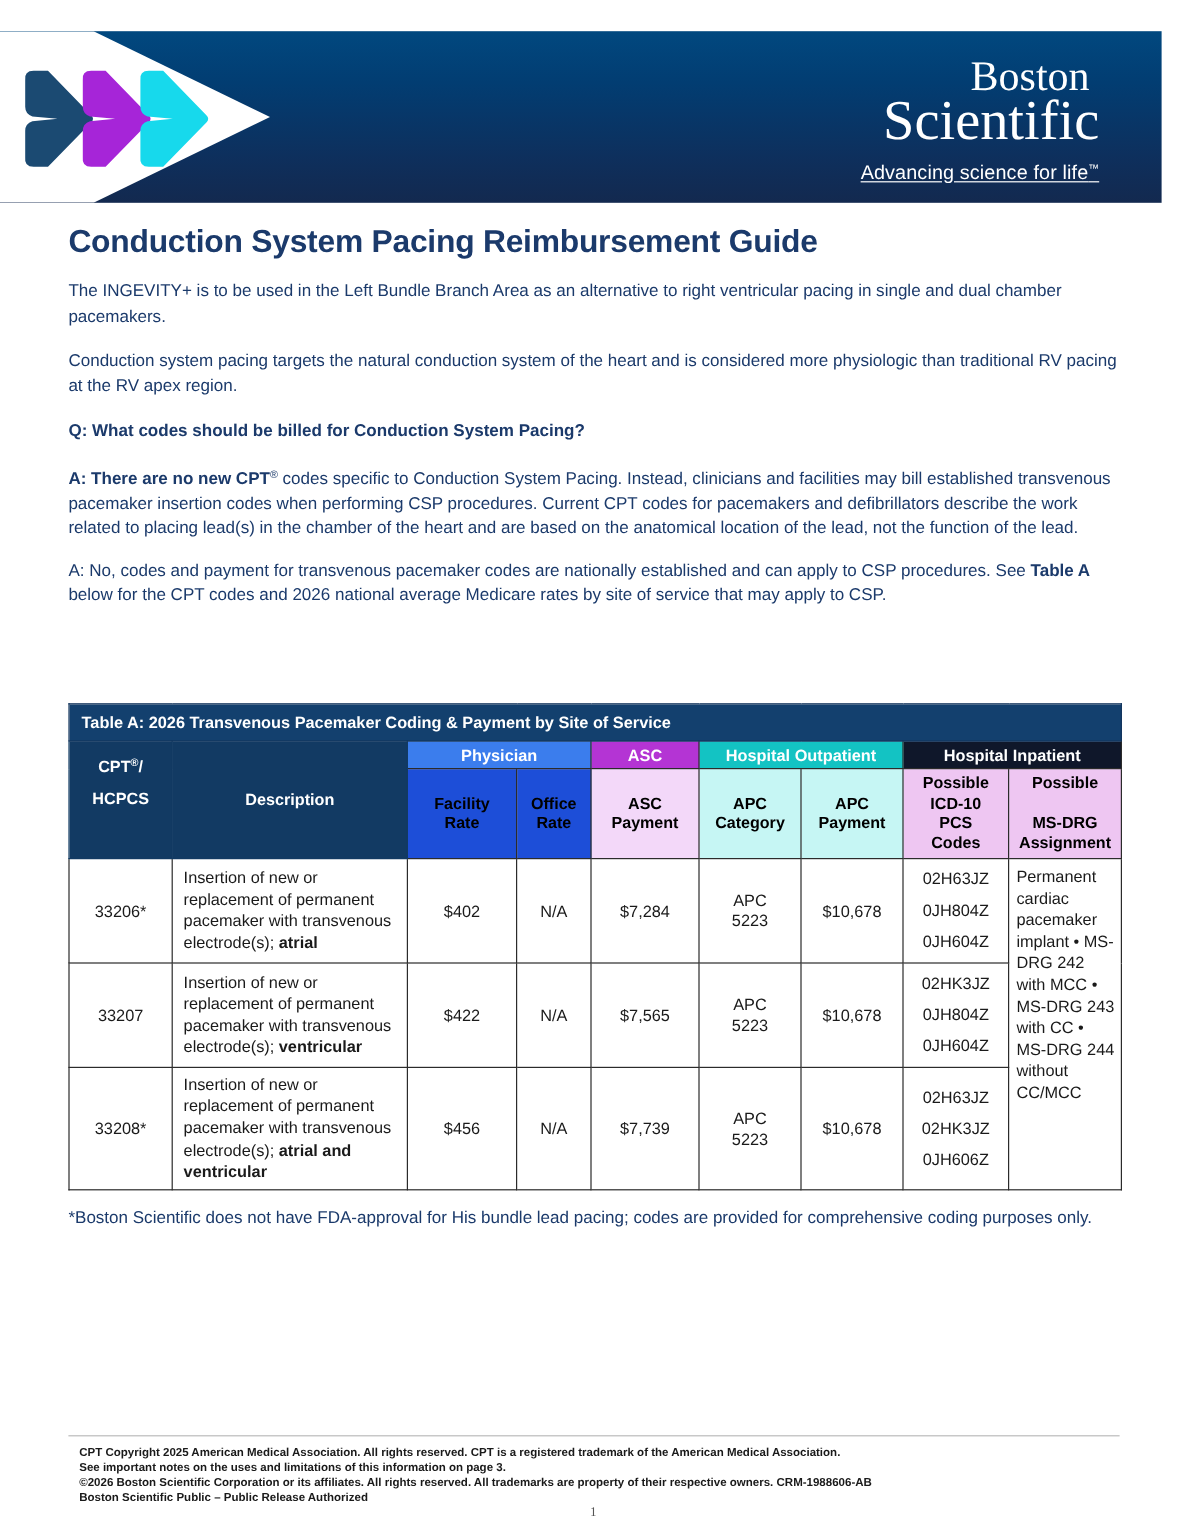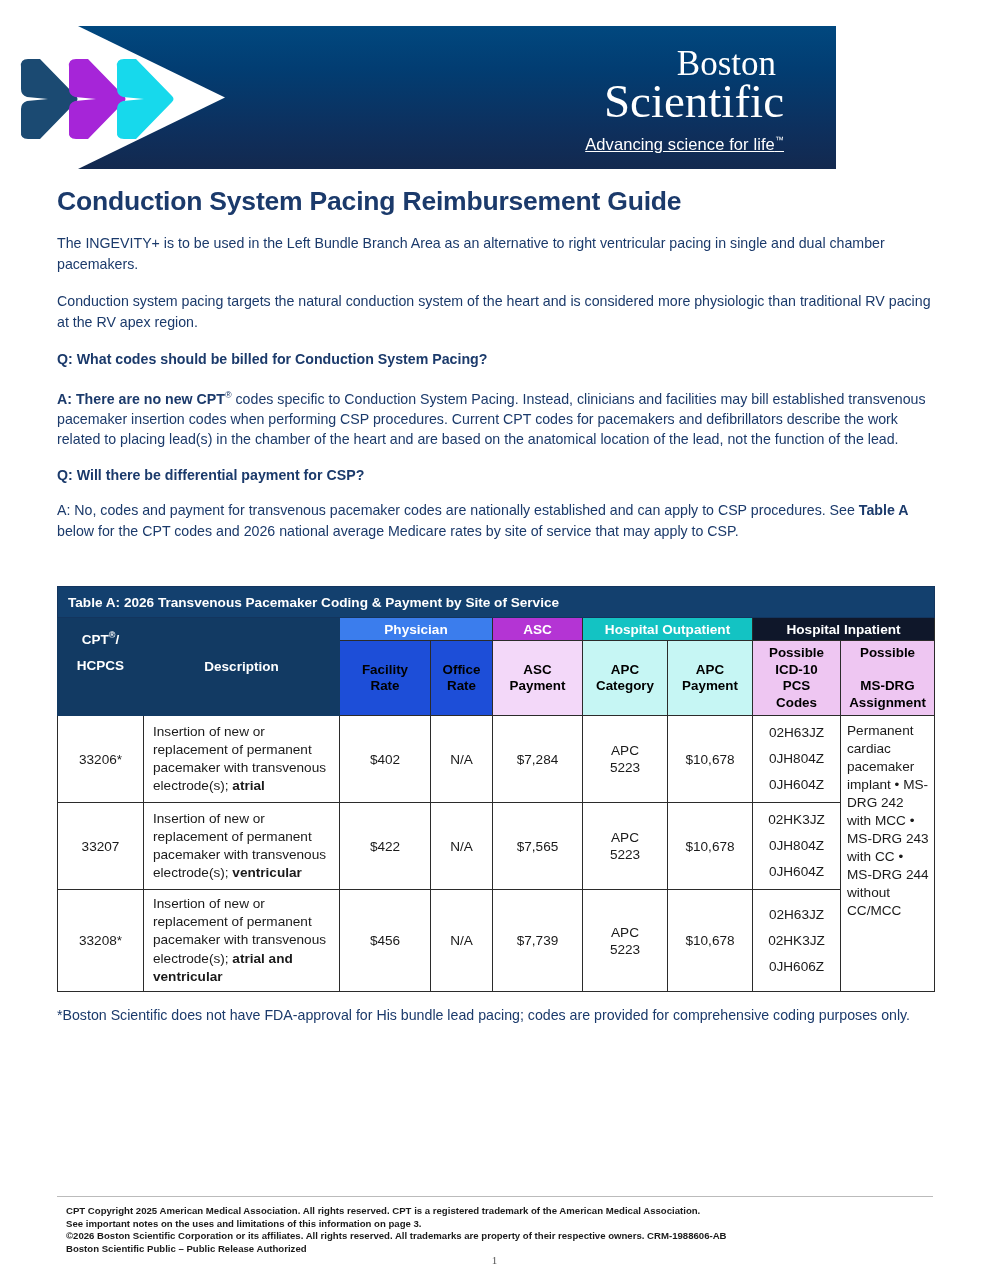--- a/index.html
+++ b/index.html
@@ -14,21 +14,21 @@
     color: #1b3b6f;
     position: relative;
     overflow: hidden;
   }
 
   
   .banner {
     position: absolute;
     left: 0;
     top: 26px;
-    width: 836px;
+    width: 968px;
     height: 143px;
     background: linear-gradient(180deg, #01487f 0%, #023d72 30%, #0e2f5c 75%, #13294f 100%);
     overflow: hidden;
   }
   .banner-wedge {
     position: absolute;
     left: 0;
     top: 0;
     width: 225px;
     height: 143px;
@@ -283,21 +283,20 @@
 
 <div class="content">
   <h1 class="doc-title">Conduction System Pacing Reimbursement Guide</h1>
 
   <p class="body-para">The INGEVITY+ is to be used in the Left Bundle Branch Area as an alternative to right ventricular pacing in single and dual chamber pacemakers.</p>
   <p class="body-para">Conduction system pacing targets the natural conduction system of the heart and is considered more physiologic than traditional RV pacing at the RV apex region.</p>
 
   <p class="qline">Q: What codes should be billed for Conduction System Pacing?</p>
   <p class="aline"><span class="b">A: There are no new CPT</span><sup class="reg">®</sup><span> codes specific to Conduction System Pacing. Instead, clinicians and facilities may bill established transvenous pacemaker insertion codes when performing CSP procedures. Current CPT codes for pacemakers and defibrillators describe the work related to placing lead(s) in the chamber of the heart and are based on the anatomical location of the lead, not the function of the lead.</span></p>
 
-  <p class="qline">Q: Will there be differential payment for CSP?</p>
   <p class="aline"><span>A: No, codes and payment for transvenous pacemaker codes are nationally established and can apply to CSP procedures. See </span><span class="b">Table A</span><span> below for the CPT codes and 2026 national average Medicare rates by site of service that may apply to CSP.</span></p>
 </div>
 
 <div class="table-wrap">
   <table class="maint">
     <colgroup>
       <col style="width:86px">
       <col style="width:196px">
       <col style="width:91px">
       <col style="width:62px">

